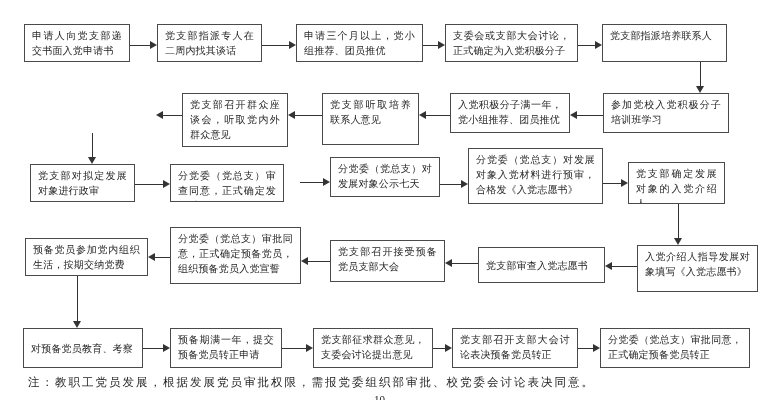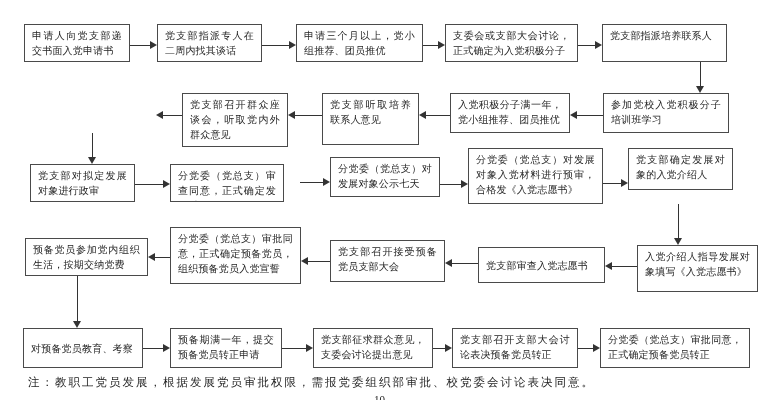--- a/index.html
+++ b/index.html
@@ -93,21 +93,21 @@
     </div>
   <div class="ad" style="left:88px;top:133px;height:31px">
       <i class="ln"></i>
       <i class="hd"></i>
     </div>
 
   <div class="box" style="left:30px;  top:164px; width:105px; height:38px">党支部对拟定发展对象进行政审</div>
   <div class="box" style="left:170px; top:164px; width:114px; height:38px">分党委（党总支）审查同意，正式确定发展对象</div>
   <div class="box" style="left:330px; top:157px; width:110px; height:40px">分党委（党总支）对发展对象公示七天</div>
   <div class="box" style="left:468px; top:148px; width:135px; height:56px">分党委（党总支）对发展对象入党材料进行预审，合格发《入党志愿书》</div>
-  <div class="box" style="left:628px; top:148px; width:105px; height:42px">党支部确定发展对象的入党介绍人</div>
+  <div class="box" style="left:628px; top:162px; width:97px; height:42px">党支部确定发展对象的入党介绍人</div>
 
   <div class="ar" style="left:135px;top:180px;width:35px">
       <i class="ln"></i>
       <i class="hd"></i>
     </div>
   <div class="ar" style="left:300px;top:178px;width:30px">
       <i class="ln"></i>
       <i class="hd"></i>
     </div>
   <div class="ar" style="left:440px;top:180px;width:28px">

